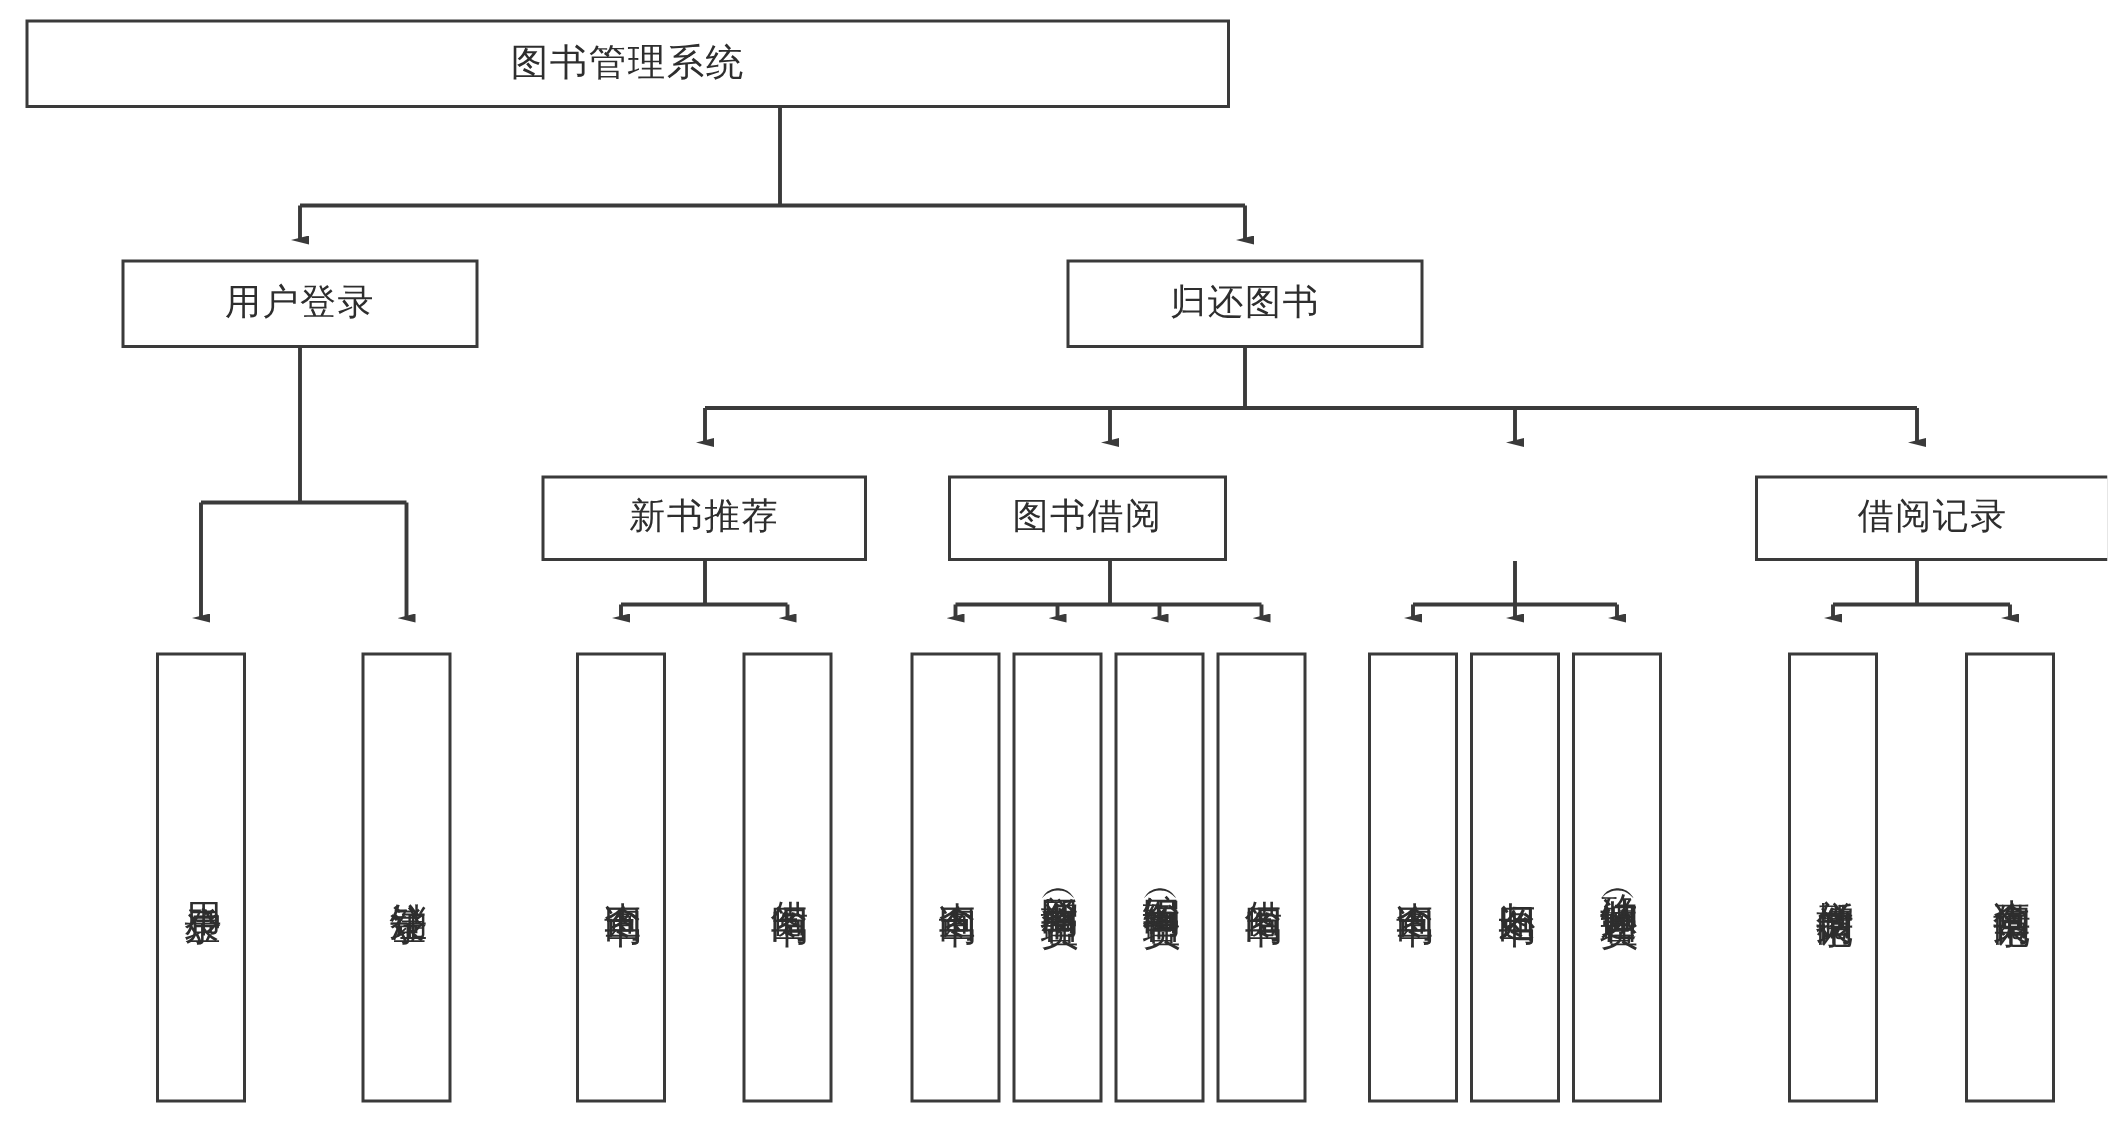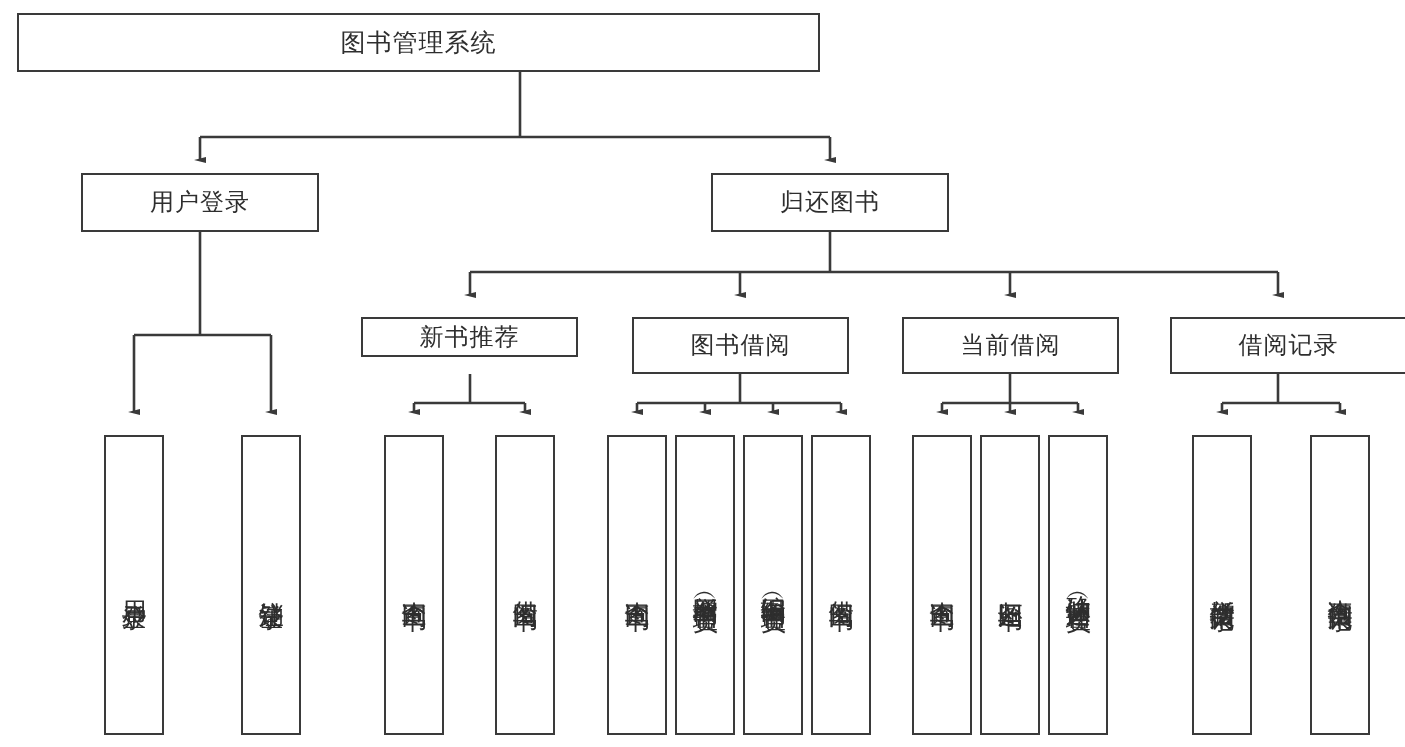--- a/index.html
+++ b/index.html
@@ -133,28 +133,25 @@
     <span>图书管理系统</span>
   </div>
 
   <div class="node node-h" style="left:81px; top:173px; width:238px; height:59px;">
     <span>用户登录</span>
   </div>
   <div class="node node-h" style="left:711px; top:173px; width:238px; height:59px;">
     <span>归还图书</span>
   </div>
 
-  <div class="node node-h" style="left:361px; top:317px; width:217px; height:40px;">
+  <div class="node node-h" style="left:361px; top:317px; width:217px; height:57px;">
     <span>新书推荐</span>
   </div>
-  <div class="node node-h" style="left:632px; top:317px; width:217px; height:57px;">
+  <div class="node node-h" style="left:632px; top:317px; width:186px; height:57px;">
     <span>图书借阅</span>
-  </div>
-  <div class="node node-h" style="left:902px; top:317px; width:217px; height:57px;">
-    <span>当前借阅</span>
   </div>
   <div class="node node-h" style="left:1170px; top:317px; width:237px; height:57px;">
     <span>借阅记录</span>
   </div>
 
   <div class="node node-v" style="left:104px; top:435px; width:60px; height:300px;">
     <span class="vtext">用户登录</span>
   </div>
   <div class="node node-v" style="left:241px; top:435px; width:60px; height:300px;">
     <span class="vtext">注销登录</span>

